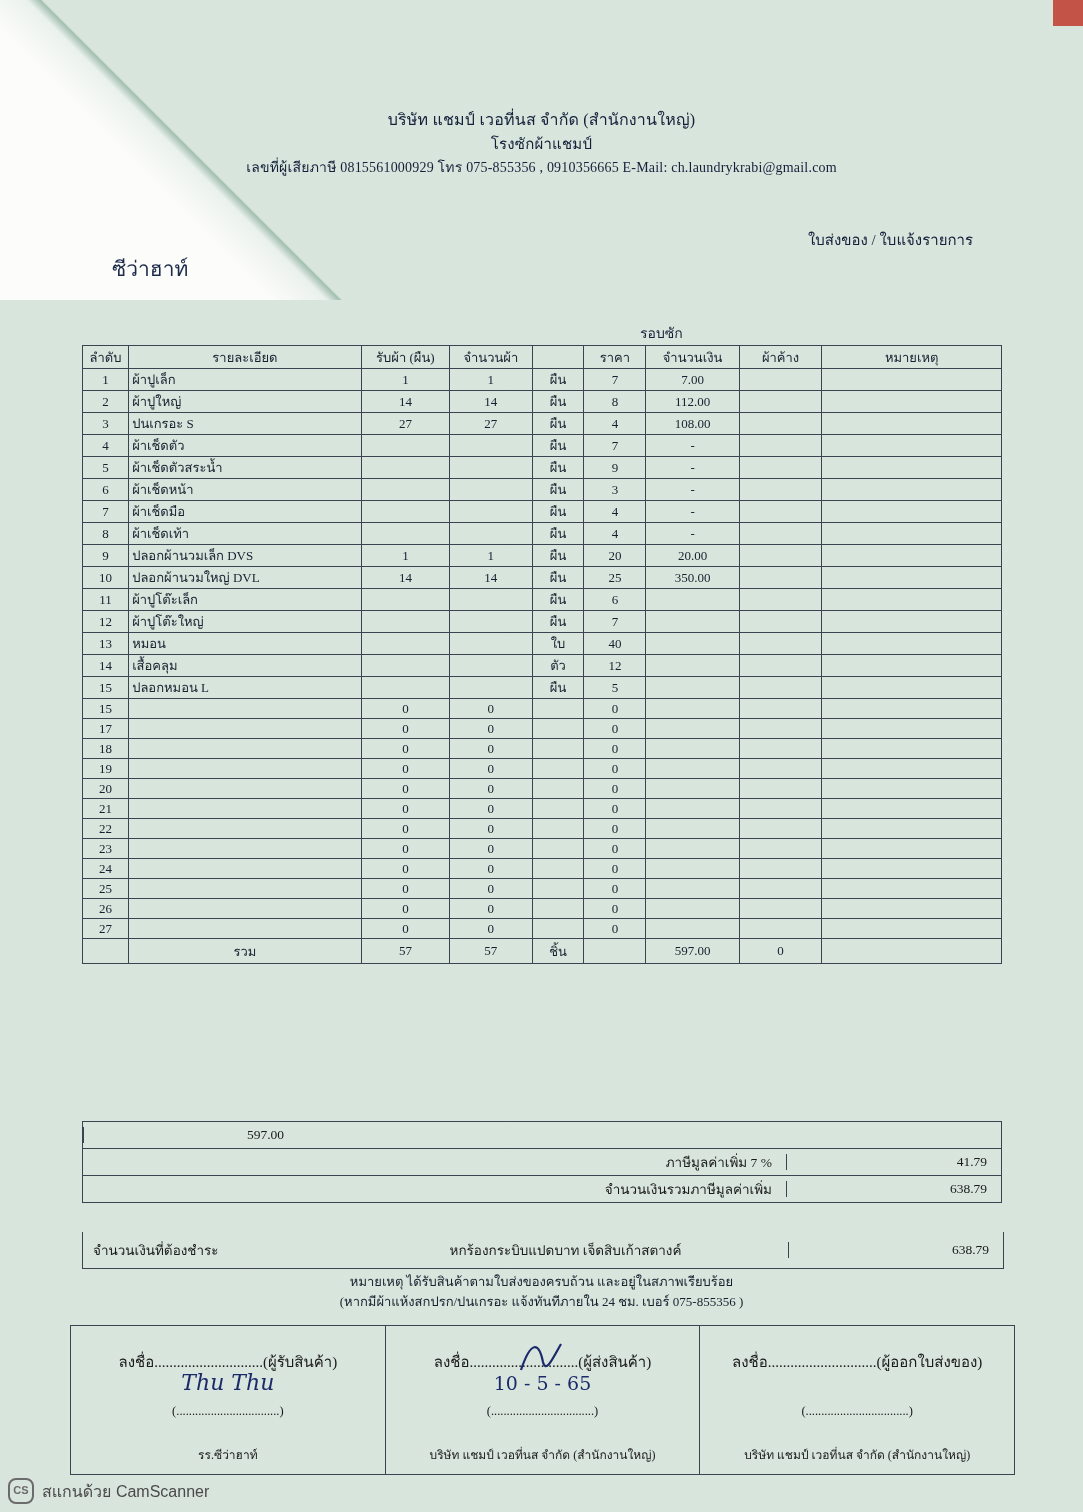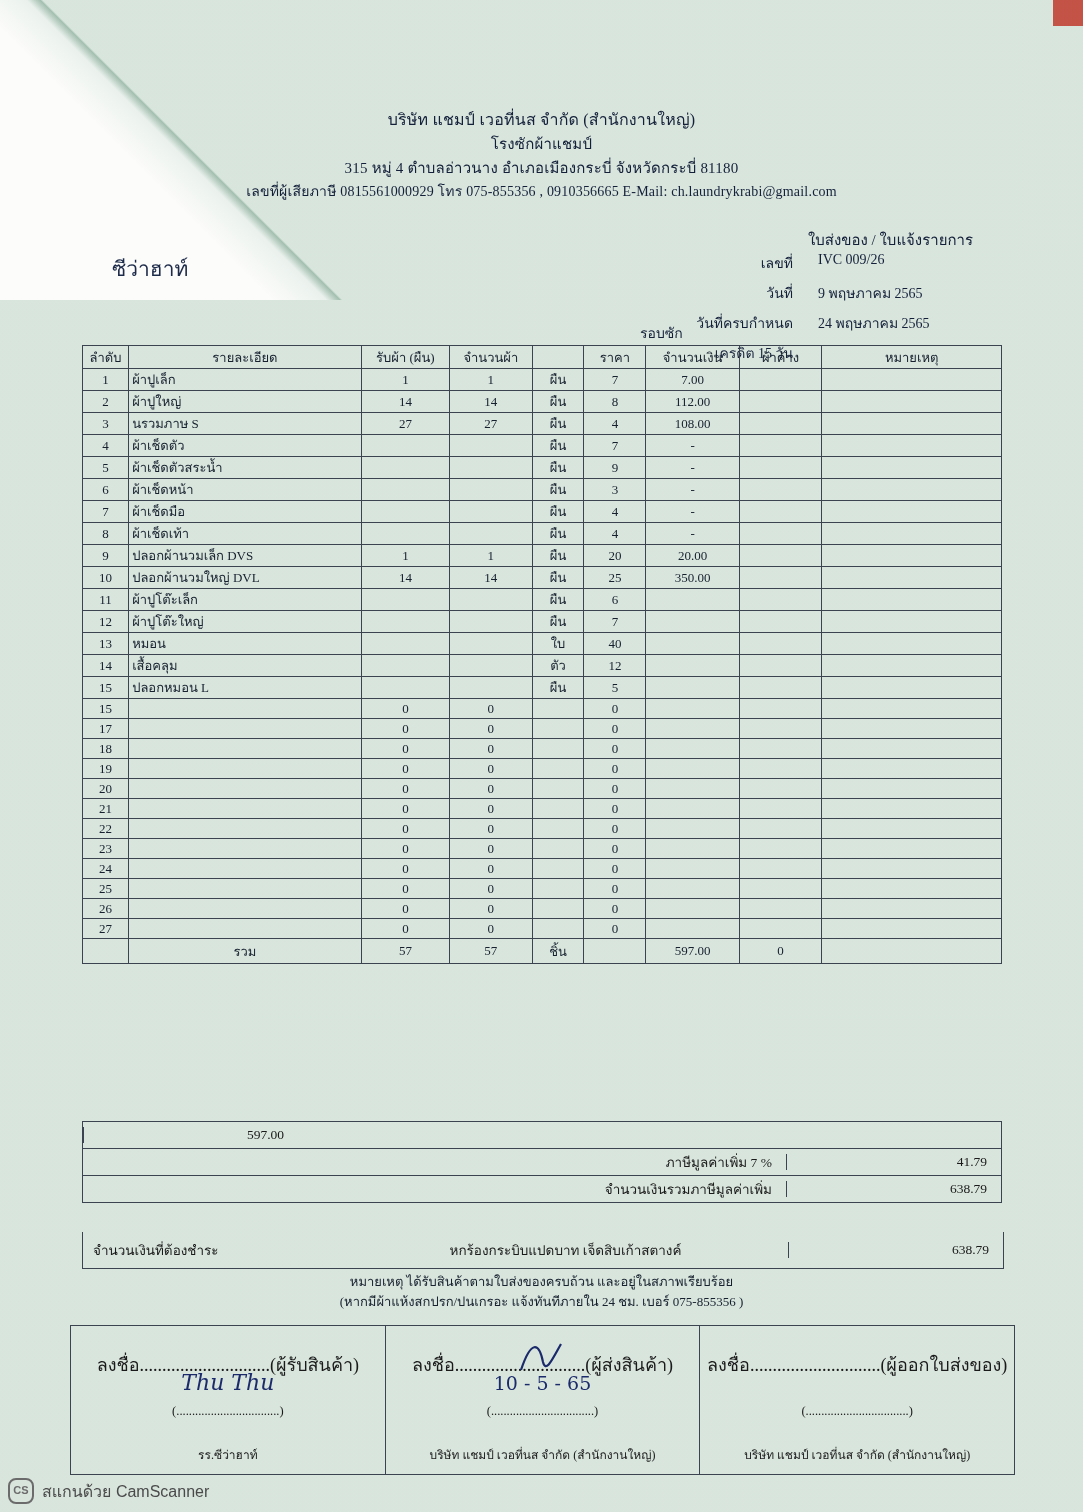--- a/index.html
+++ b/index.html
@@ -103,21 +103,21 @@
   }
 
   
   .sigs{
     position:absolute;left:70px;top:1325px;width:945px;height:150px;display:flex;
   }
   .sigbox{
     flex:1;border:1px solid #3b4250;position:relative;text-align:center;font-size:13px;
   }
   .sigbox + .sigbox{border-left:none;}
-  .sigline{position:absolute;top:24px;left:0;width:100%;font-size:18px;}
+  .sigline{position:absolute;top:24px;left:0;width:100%;font-size:15px;}
   .sigparen{position:absolute;top:78px;left:0;width:100%;font-size:12.5px;}
   .sigfoot{position:absolute;bottom:10px;left:0;width:100%;font-size:12px;}
   .hand{
     position:absolute;top:44px;left:0;width:100%;
     font-family:"DejaVu Serif", serif;font-size:22px;color:#1b2a6b;font-style:italic;
   }
   .hand-date{
     position:absolute;top:46px;left:0;width:100%;
     font-family:"DejaVu Serif", serif;font-size:19px;color:#1b2a6b;
   }
@@ -139,45 +139,26 @@
 
 <div class="paper"></div>
 <div class="corner-fold"></div>
 <div class="red-mark"></div>
 
 <div class="sheet">
 
   <div class="head">
     <div class="l1">บริษัท แชมป์ เวอที่นส จำกัด (สำนักงานใหญ่)</div>
     <div class="l2">โรงซักผ้าแชมป์</div>
-    <div class="l3">315 หมู่ 4 ตำบลอ่าวนาง อำเภอเมืองกระบี่ จังหวัดกระบี่ 81180</div>
     <div class="l4">เลขที่ผู้เสียภาษี 0815561000929 โทร 075-855356 , 0910356665  E-Mail: ch.laundrykrabi@gmail.com</div>
   </div>
 
   <div class="doc-type">ใบส่งของ / ใบแจ้งรายการ</div>
   <div class="school">ซีว่าฮาท์</div>
 
-  <div class="meta">
-    <div class="meta-row">
-      <div class="lbl">เลขที่</div>
-      <div class="val">IVC 009/26</div>
-    </div>
-    <div class="meta-row">
-      <div class="lbl">วันที่</div>
-      <div class="val">9 พฤษภาคม 2565</div>
-    </div>
-    <div class="meta-row">
-      <div class="lbl">วันที่ครบกำหนด</div>
-      <div class="val">24 พฤษภาคม 2565</div>
-    </div>
-    <div class="meta-row">
-      <div class="lbl">เครดิต 15 วัน</div>
-      <div class="val"></div>
-    </div>
-  </div>
 
   <div class="wash-note">รอบซัก</div>
 
   <table class="inv">
     <thead>
       <tr>
         <th class="c-no">ลำดับ</th>
         <th class="c-desc">รายละเอียด</th>
         <th class="c-recv">รับผ้า (ผืน)</th>
         <th class="c-qty">จำนวนผ้า</th>
@@ -206,21 +187,21 @@
           <td class="c-recv">14</td>
           <td class="c-qty">14</td>
           <td class="c-unit">ผืน</td>
           <td class="c-price">8</td>
           <td class="c-amt">112.00</td>
           <td class="c-miss"></td>
           <td class="c-note"></td>
         </tr>
         <tr>
           <td class="c-no">3</td>
-          <td class="c-desc desc-hand">นรวมภาษ S</td>
+          <td class="c-desc desc-hand">ปนเกรอะ S</td>
           <td class="c-recv">27</td>
           <td class="c-qty">27</td>
           <td class="c-unit">ผืน</td>
           <td class="c-price">4</td>
           <td class="c-amt">108.00</td>
           <td class="c-miss"></td>
           <td class="c-note"></td>
         </tr>
         <tr>
           <td class="c-no">4</td>

